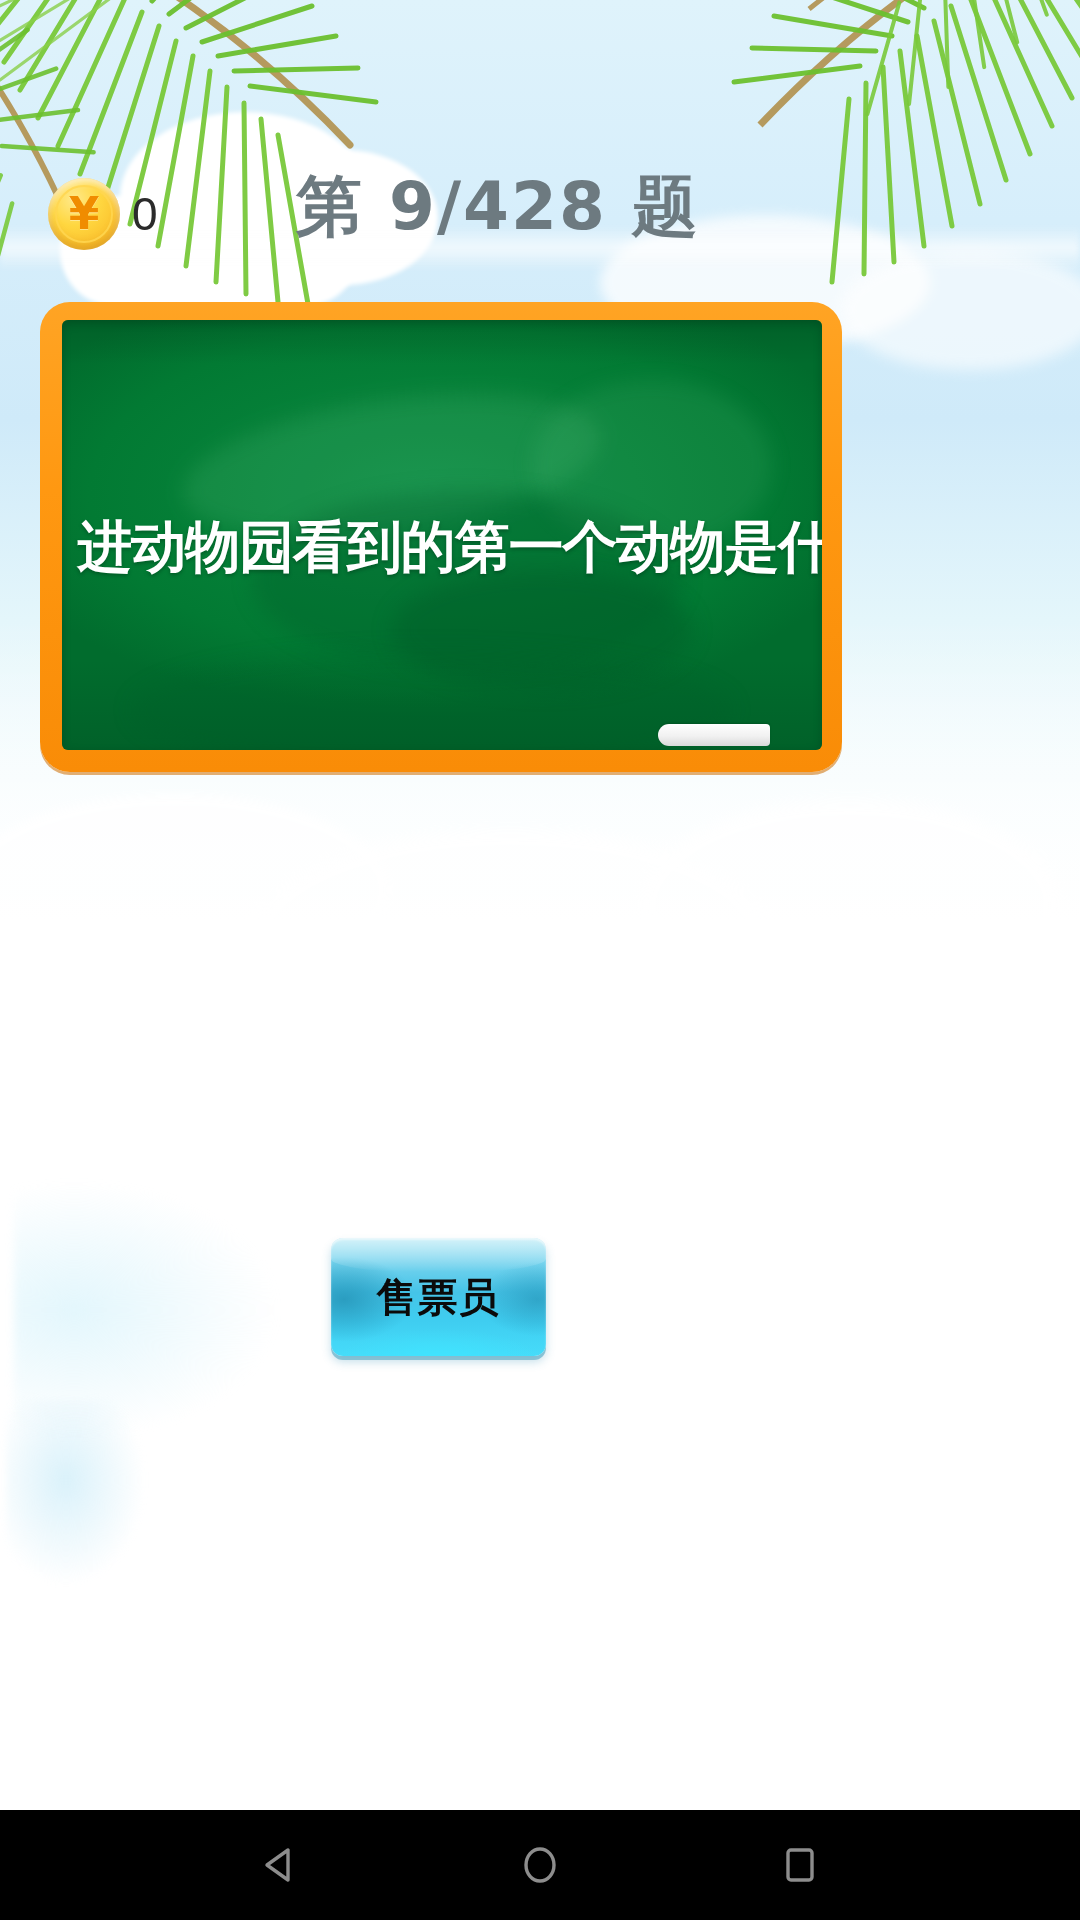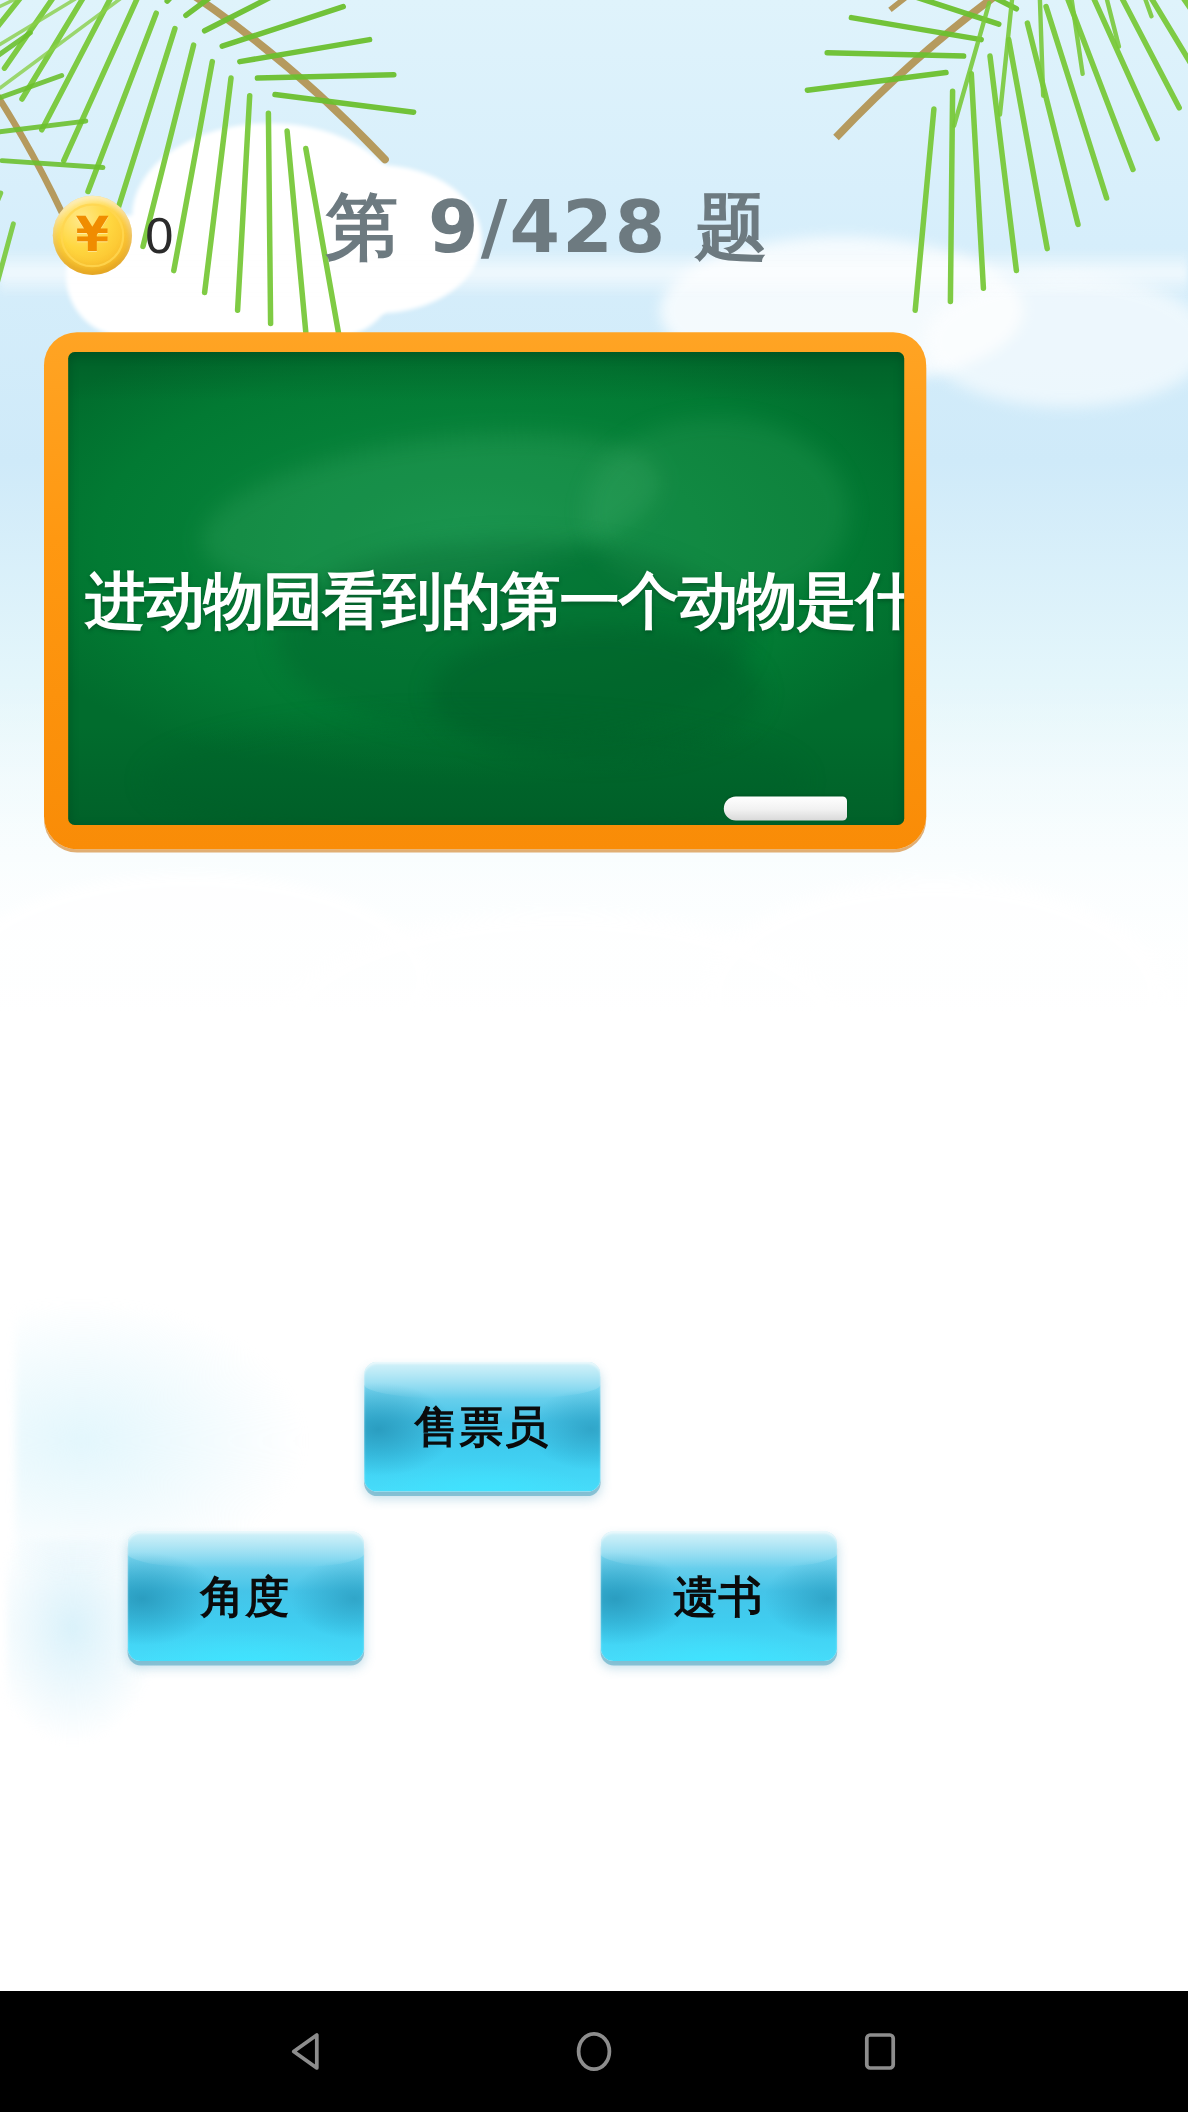--- a/index.html
+++ b/index.html
@@ -377,28 +377,20 @@
       <div class="chalk"></div>
     </div>
   </div>
 
   <div class="answers">
     <div class="ans-row">
       <button class="ans-btn">
         <span class="ans-label">售票员</span>
       </button>
     </div>
-    <div class="ans-row">
-      <button class="ans-btn">
-        <span class="ans-label">角度</span>
-      </button>
-      <button class="ans-btn">
-        <span class="ans-label">遗书</span>
-      </button>
-    </div>
   </div>
 
   <div class="navbar">
     <div class="nav-btn">
       <svg width="44" height="44" viewBox="0 0 44 44">
         <path d="M30 7 L30 37 L9 22 Z" fill="none" stroke="#8d8d8d" stroke-width="3.4" stroke-linejoin="round"></path>
       </svg>
     </div>
     <div class="nav-btn">
       <svg width="44" height="44" viewBox="0 0 44 44">

